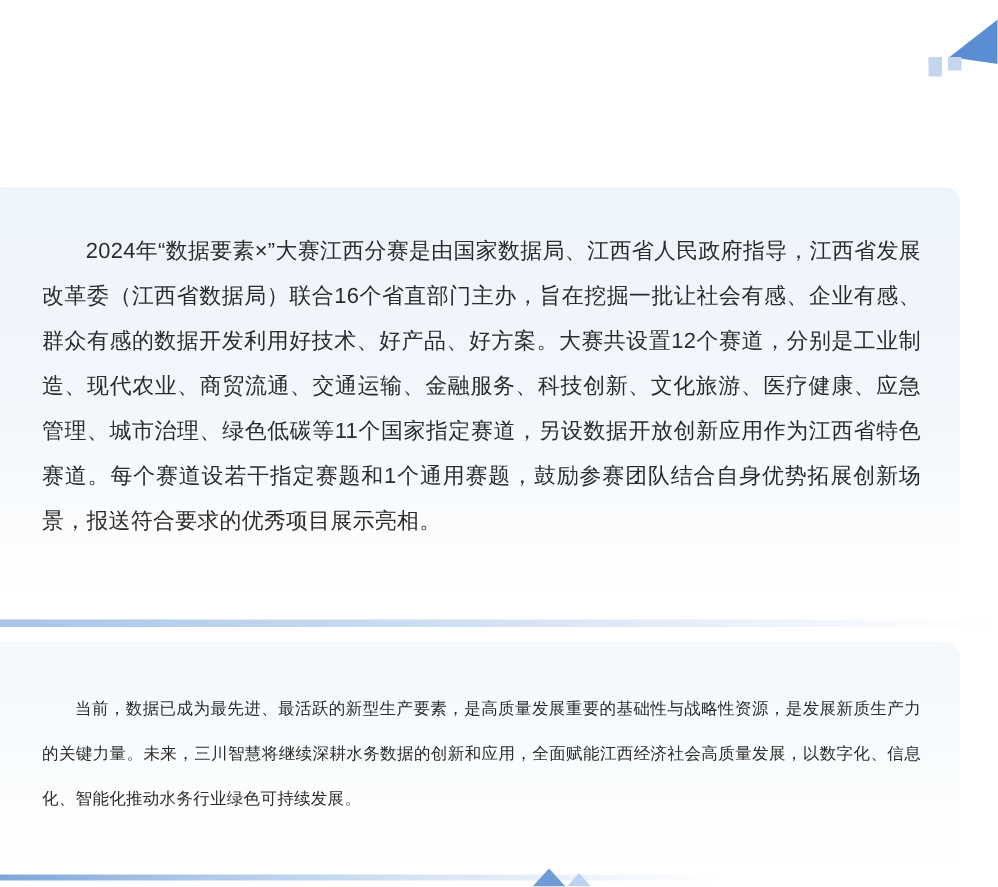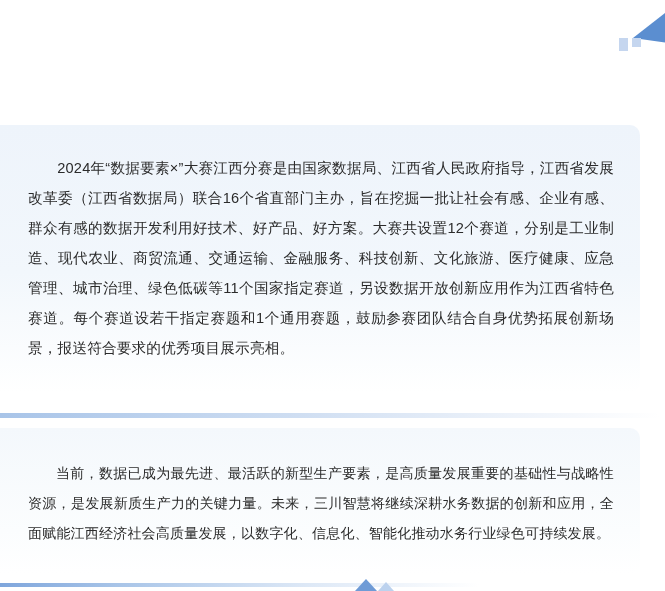--- a/index.html
+++ b/index.html
@@ -101,21 +101,21 @@
     position: absolute;
     left: 0;
     top: 428px;
     width: 640px;
     background: linear-gradient(180deg, #f4f8fc 0%, #fbfdfe 70%, #ffffff 100%);
     padding: 30px 26px 26px 28px;
     box-sizing: border-box;
     border-radius: 0 10px 10px 0;
   }
   .card2 .para {
-    font-size: 14px;
+    font-size: 11px;
     line-height: 30px;
     color: #2b2b2b;
     text-align: justify;
     text-indent: 2em;
     letter-spacing: 0.2px;
     margin: 0;
   }
 
   
   .deco-bottom {

